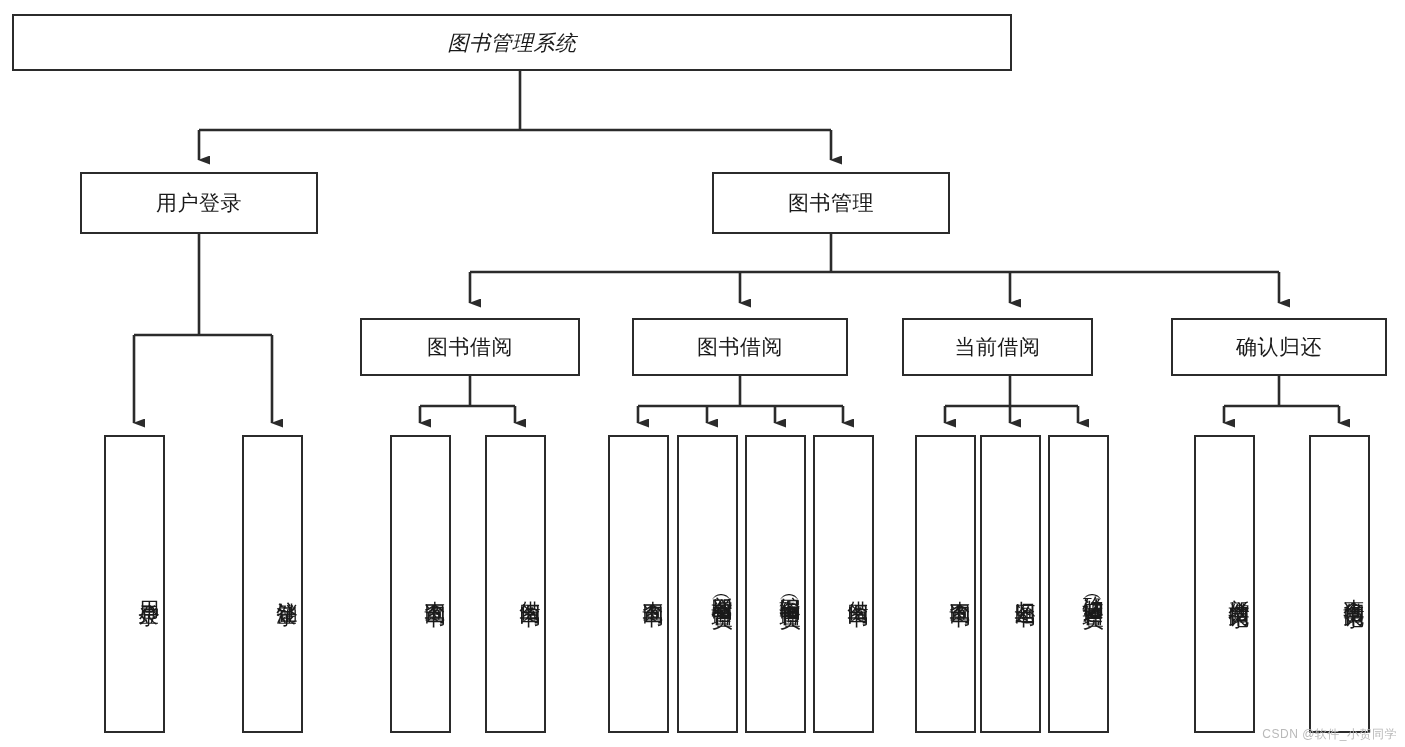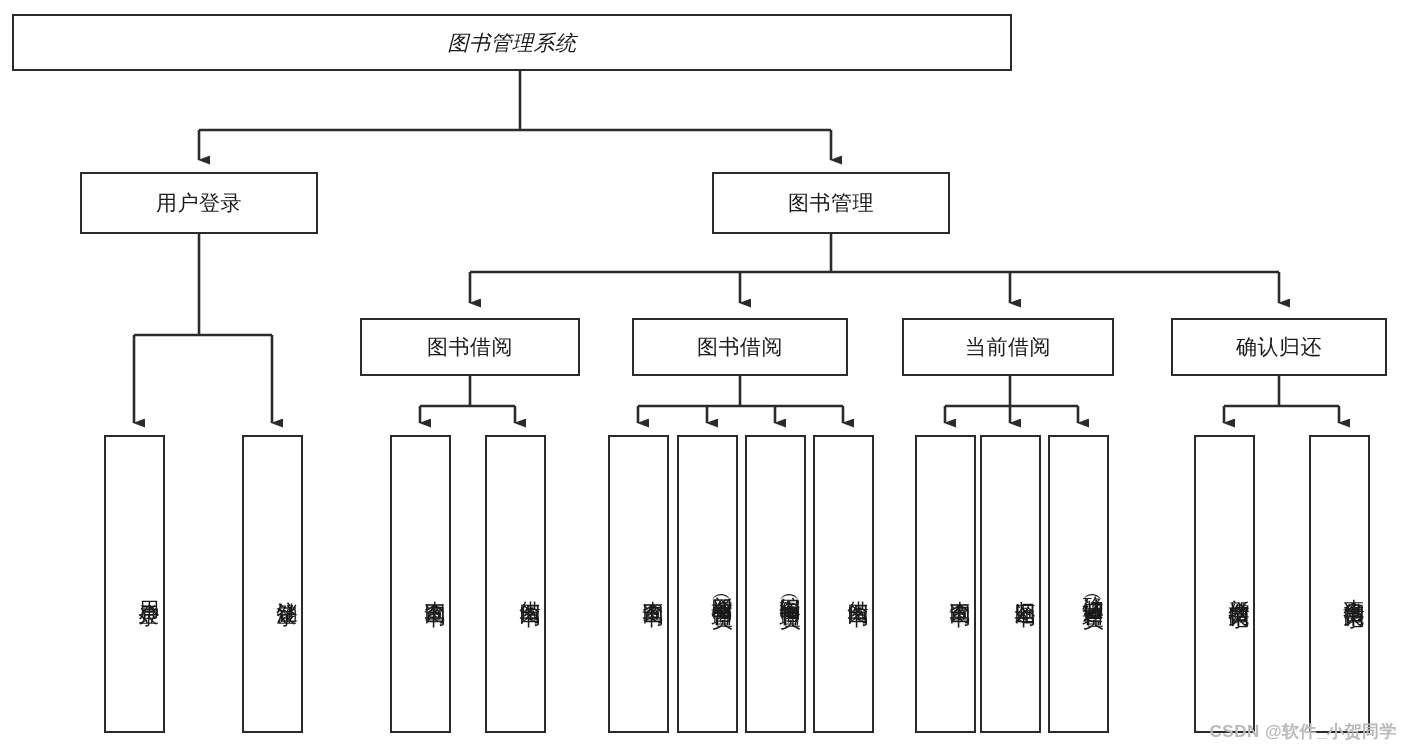--- a/index.html
+++ b/index.html
@@ -53,25 +53,24 @@
   .node.vert .vtext {
     writing-mode: vertical-rl;
     text-orientation: upright;
     display: block;
     white-space: nowrap;
   }
   #watermark {
     position: absolute;
     right: 8px;
     bottom: 4px;
-    font-size: 17px;
+    font-size: 12px;
     color: #b9b9b9;
     letter-spacing: 0.5px;
     white-space: nowrap;
-    font-weight: bold;
   }
 </style>
 </head>
 <body>
 
 <div id="canvas">
 
   <svg id="wires" viewBox="0 0 1405 747">
     <defs>
       <marker id="arw" markerWidth="10" markerHeight="12" refX="4.5" refY="11" orient="auto" markerUnits="userSpaceOnUse">
@@ -132,21 +131,21 @@
   <div class="node horiz" style="left:712px; top:172px; width:238px; height:62px;">
     <span>图书管理</span>
   </div>
 
   <div class="node horiz" style="left:360px; top:318px; width:220px; height:58px;">
     <span>图书借阅</span>
   </div>
   <div class="node horiz" style="left:632px; top:318px; width:216px; height:58px;">
     <span>图书借阅</span>
   </div>
-  <div class="node horiz" style="left:902px; top:318px; width:212px; height:58px;">
+  <div class="node horiz" style="left:902px; top:318px; width:191px; height:58px;">
     <span>当前借阅</span>
   </div>
   <div class="node horiz" style="left:1171px; top:318px; width:216px; height:58px;">
     <span>确认归还</span>
   </div>
 
   <div class="node vert" style="left:104px; top:435px; width:61px; height:298px;">
     <span class="vtext">用户登录</span>
   </div>
   <div class="node vert" style="left:242px; top:435px; width:61px; height:298px;">

